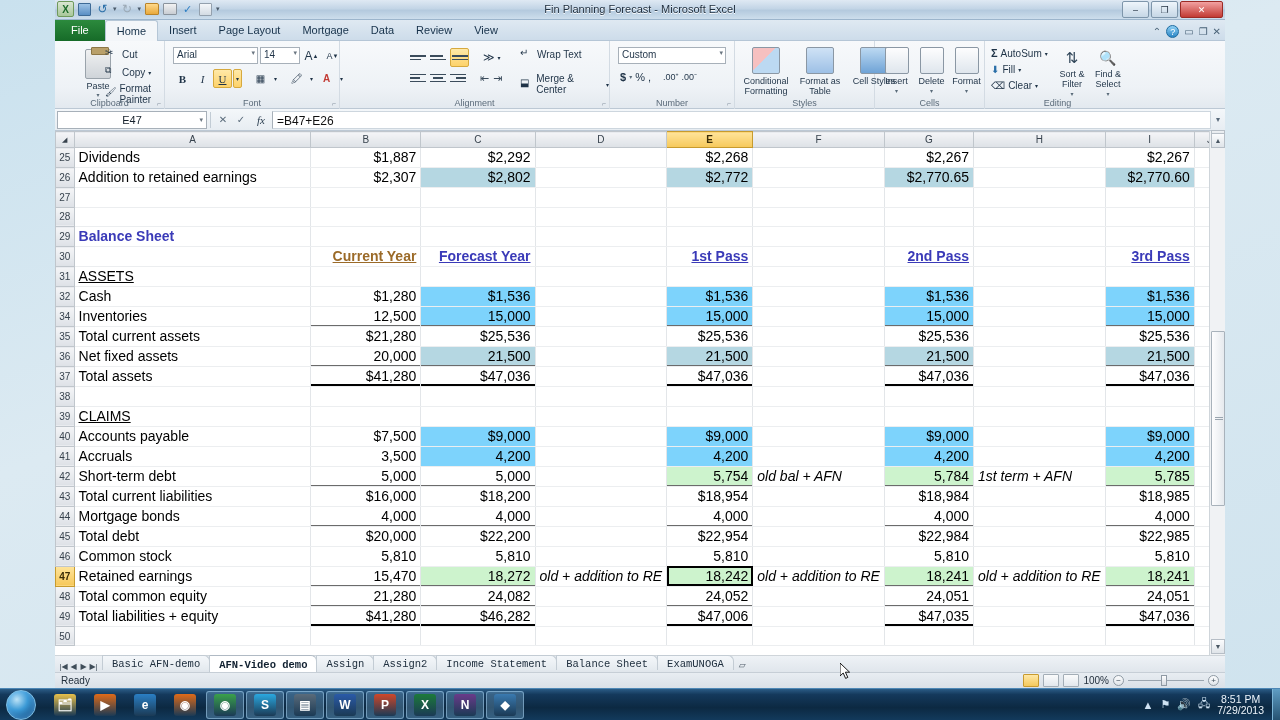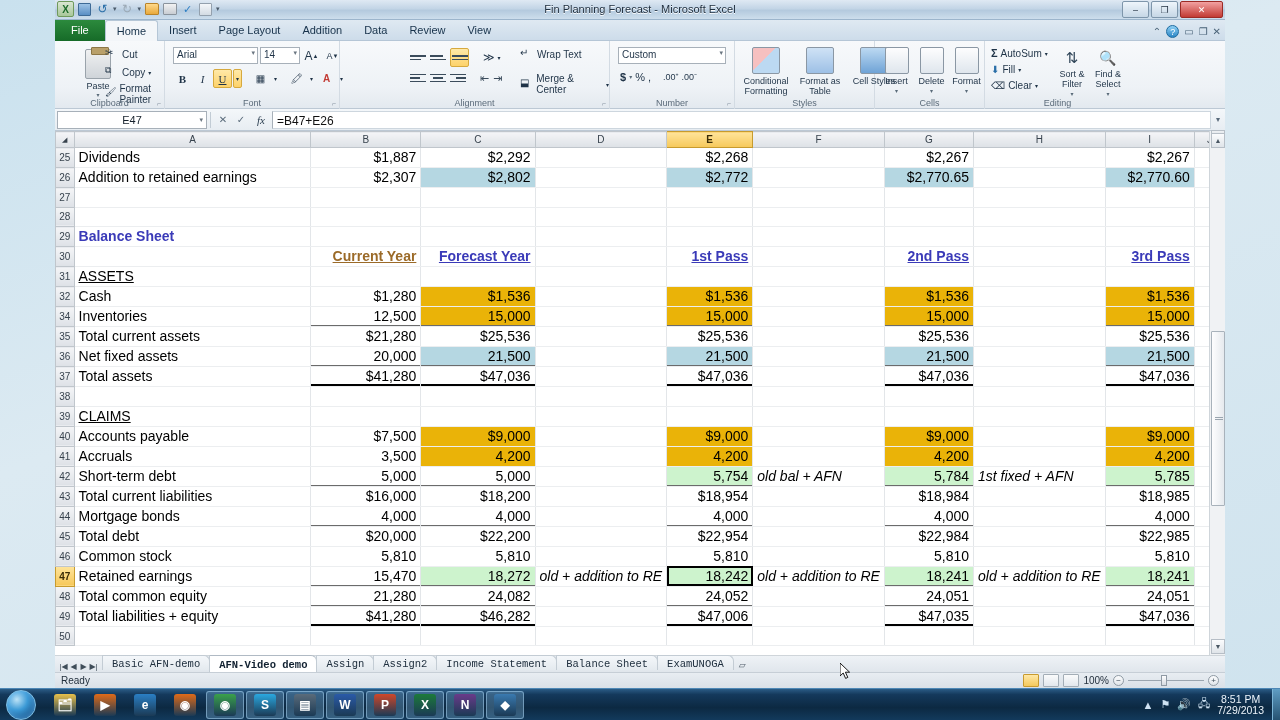--- a/index.html
+++ b/index.html
@@ -194,21 +194,21 @@
     height: 19.6px; line-height: 19px;
     white-space: nowrap; overflow: hidden;
     font-family: "Liberation Sans", sans-serif;
   }
   td.num { text-align: right; }
   td.txt { text-align: left; }
   .indent { padding-left: 18px; }
 
   
   .c-brown { color: #9b6a28; }
-  .f-yellow { background: #eab308; }
+  .f-yellow { background: #7dd3fc; }
   .f-cyan   { background: #b5d7e2; }
   .f-green  { background: #cdf3cd; }
   .hdr-brown { color:#9b6a28; font-weight:bold; text-decoration: underline; }
   .hdr-blue  { color:#3a3ab8; font-weight:bold; text-decoration: underline; }
   .sec-blue  { color:#3a3ab8; font-weight:bold; }
   .uline { text-decoration: underline; }
   .bd-top { border-top: 1px solid #8b6a3a; }
   .bd-bot-thin { box-shadow: inset 0 -1px 0 #6b6b6b; }
   .bd-bot-dark { box-shadow: inset 0 -2px 0 #000; }
   .annot { font-size: 9.5px; font-style: italic; color:#222; text-align:left; padding-left:3px;}
@@ -379,21 +379,21 @@
         <div class="win-btn">❐</div>
         <div class="win-btn close">✕</div>
       </div>
     </div>
 
     <div class="tabbar">
       <div class="tab file">File</div>
       <div class="tab active">Home</div>
       <div class="tab">Insert</div>
       <div class="tab">Page Layout</div>
-      <div class="tab">Addition</div>
+      <div class="tab">Mortgage</div>
       <div class="tab">Data</div>
       <div class="tab">Review</div>
       <div class="tab">View</div>
     </div>
     <div class="help-btns">
       <span>⌃</span>
       <div class="help-q">?</div>
       <span>▭</span>
       <span>❐</span>
       <span>✕</span>
@@ -845,21 +845,21 @@
             </tr>
             <tr>
               <td class="rowhdr ">42</td>
               <td class="cell txt" style="">Short-term debt</td>
               <td class="cell num c-brown bd-bot-thin" style="">5,000</td>
               <td class="cell num bd-bot-thin" style="">5,000</td>
               <td class="cell annot" style=""></td>
               <td class="cell num f-green bd-bot-thin" style="">5,754</td>
               <td class="cell annot" style="">old bal + AFN</td>
               <td class="cell num f-green bd-bot-thin" style="">5,784</td>
-              <td class="cell annot" style="">1st fixed + AFN</td>
+              <td class="cell annot" style="">1st term + AFN</td>
               <td class="cell num f-green bd-bot-thin" style="">5,785</td>
               <td class="cell num" style=""></td>
             </tr>
             <tr>
               <td class="rowhdr ">43</td>
               <td class="cell txt indent" style="">Total current liabilities</td>
               <td class="cell num c-brown bd-top" style="">$16,000</td>
               <td class="cell num bd-top" style="">$18,200</td>
               <td class="cell annot" style=""></td>
               <td class="cell num bd-top" style="">$18,954</td>

